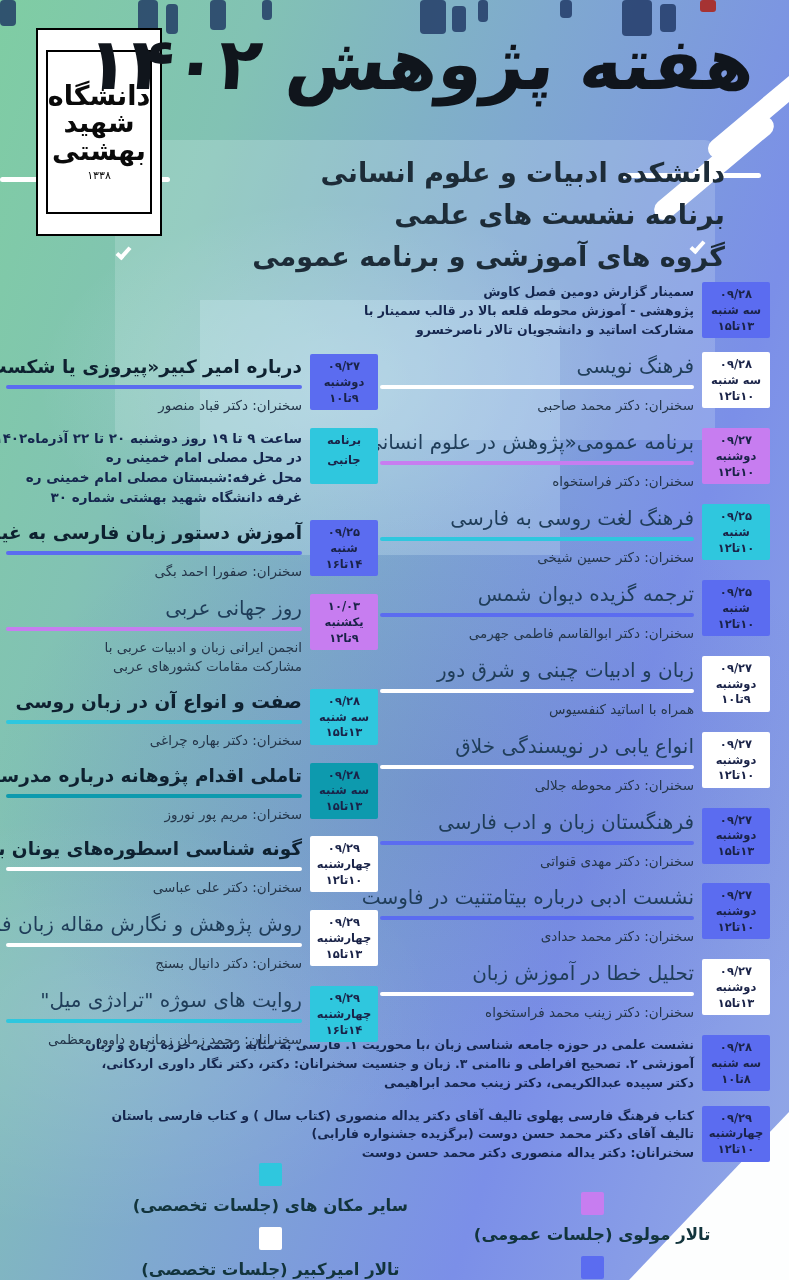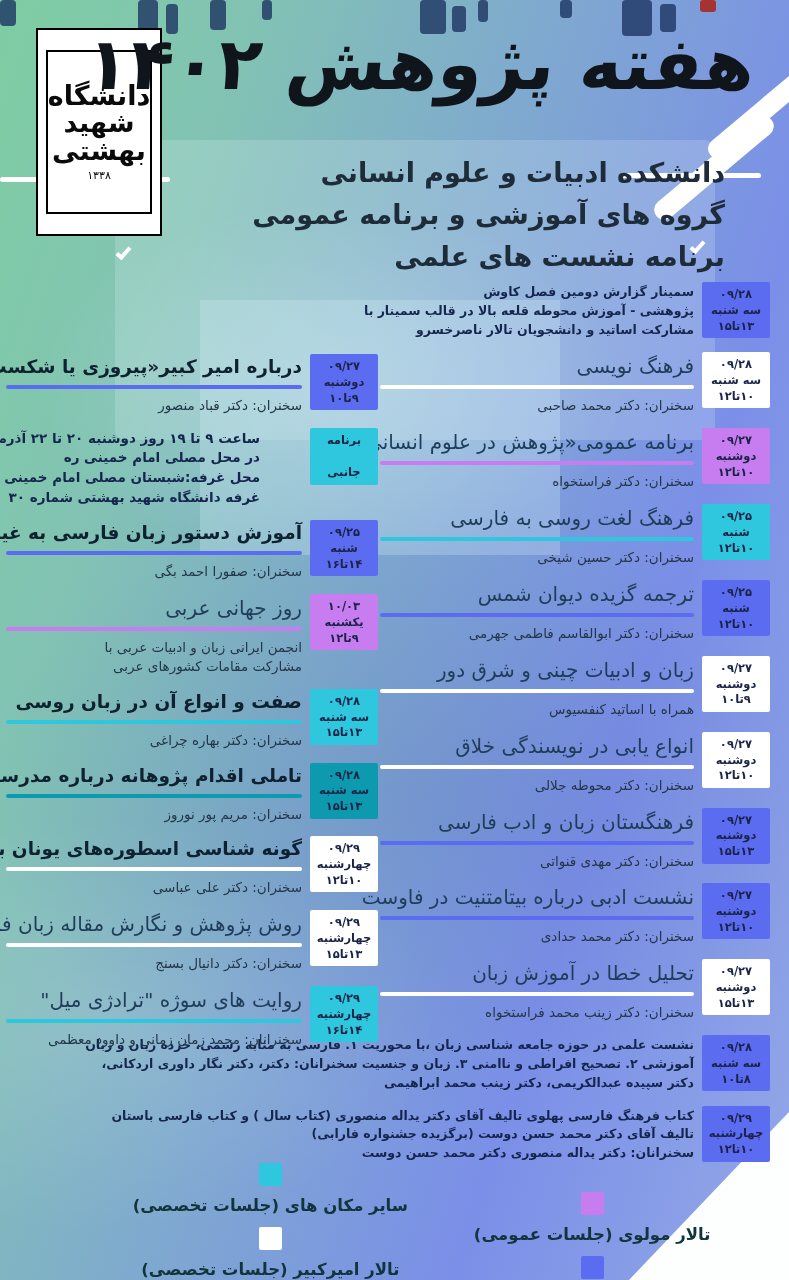--- a/index.html
+++ b/index.html
@@ -98,22 +98,22 @@
       <div class="logo-line">دانشگاه</div>
       <div class="logo-line">شهید</div>
       <div class="logo-line">بهشتی</div>
       <div class="logo-year">۱۳۳۸</div>
     </div>
   </div>
 
   <div class="main-title">هفته پژوهش ۱۴۰۲</div>
   <div class="subtitle">
     <div>دانشکده ادبیات و علوم انسانی</div>
+    <div>برنامه نشست های علمی</div>
     <div>گروه های آموزشی و برنامه عمومی</div>
-    <div>برنامه نشست های علمی</div>
   </div>
 
   <div class="col col-right">
 
     <div class="event">
       <div class="badge" style="background: rgb(91, 108, 240);">
         <span>۰۹/۲۸</span>
         <span>سه شنبه</span>
         <span>۱۳تا۱۵</span>
       </div>
@@ -283,21 +283,21 @@
         <span>۹تا۱۰</span>
       </div>
       <div class="etext">
         <div class="etitle bold">درباره امیر کبیر«پیروزی یا شکست قاجاریه»</div>
         <div class="underline" style="background: rgb(91, 108, 240);"></div>
         <div class="espeaker">سخنران: دکتر قباد منصور</div>
       </div>
     </div>
 
     <div class="event">
-      <div class="badge" style="justify-content: flex-start; gap: 18px; background: rgb(47, 199, 222); margin-left: 42px;">
+      <div class="badge" style="justify-content: flex-start; gap: 6px; background: rgb(47, 199, 222);">
         <span>برنامه</span>
         <span>جانبی</span>
       </div>
       <div class="etext">
         <div class="elines side">
           <div>ساعت ۹ تا ۱۹ روز دوشنبه ۲۰ تا ۲۲ آذرماه۱۴۰۲</div>
           <div>در محل مصلی امام خمینی ره</div>
           <div>محل غرفه:شبستان مصلی امام خمینی ره</div>
           <div>غرفه دانشگاه شهید بهشتی شماره ۳۰</div>
         </div>

